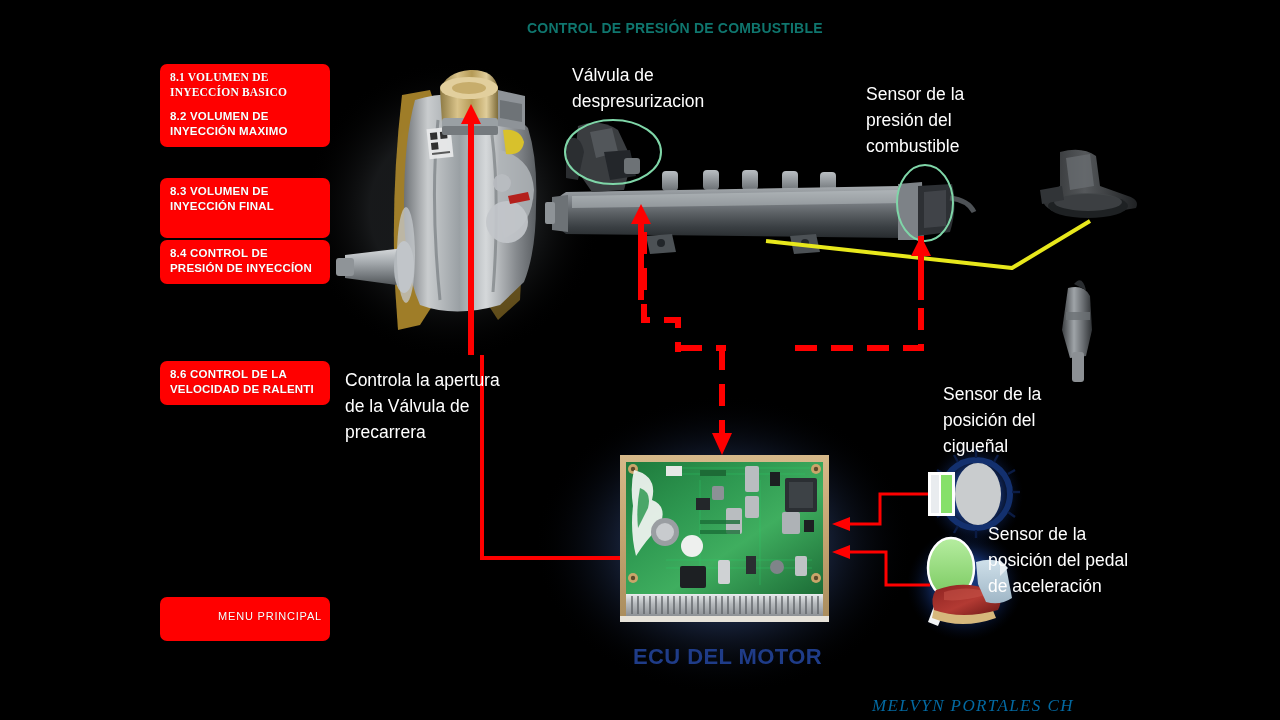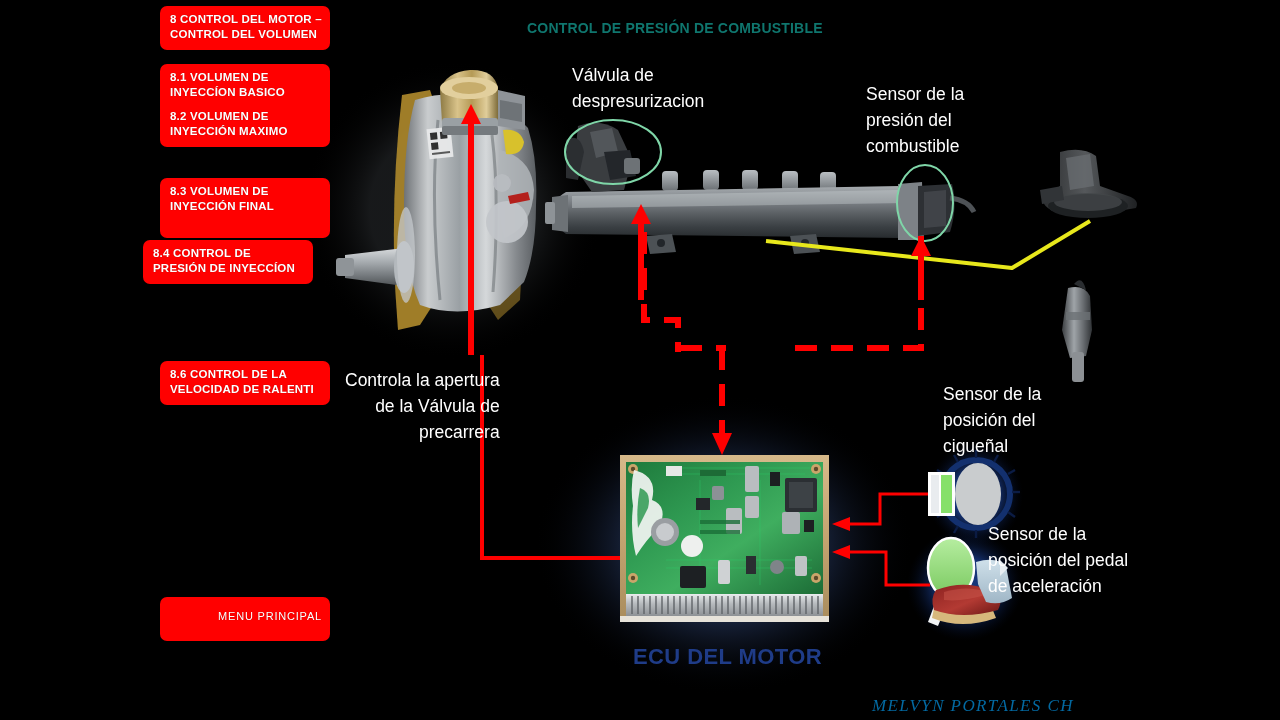--- a/index.html
+++ b/index.html
@@ -443,45 +443,43 @@
       <path d="M482 355 L482 110" stroke-width="0"></path>
 
       <path d="M928 494 L880 494 L880 524 L846 524" stroke-width="3"></path>
       <path d="M832 524 L850 517 L850 531 Z" fill="#FF0000" stroke="none"></path>
 
       <path d="M930 585 L886 585 L886 552 L846 552" stroke-width="3"></path>
       <path d="M832 552 L850 545 L850 559 Z" fill="#FF0000" stroke="none"></path>
     </g>
   </svg>
 
-  <div class="nav-btn" style="left:160px; top:6px;  height:44px;">8 CONTROL DEL MOTOR –
-CONTROL DEL VOLUMEN</div>
-  <div class="nav-btn" style="left:160px; top:64px; height:52px;">8.1 VOLUMEN DE
+  <div class="nav-btn" style="left:160px; top:64px; height:52px;font-family:Liberation Serif, serif;">8.1 VOLUMEN DE
 INYECCÍON BASICO</div>
   <div class="nav-btn" style="left:160px; top:103px; height:44px;">8.2  VOLUMEN DE
 INYECCIÓN MAXIMO</div>
   <div class="nav-btn" style="left:160px; top:178px; height:60px;">8.3 VOLUMEN DE
 INYECCIÓN FINAL</div>
-  <div class="nav-btn" style="left:143px; top:240px; height:44px;">8.4  CONTROL DE
+  <div class="nav-btn" style="left:160px; top:240px; height:44px;">8.4  CONTROL DE
 PRESIÓN DE INYECCÍON</div>
   <div class="nav-btn" style="left:160px; top:361px; height:44px;">8.6 CONTROL DE LA
 VELOCIDAD DE RALENTI</div>
 
   <div class="nav-btn center" style="left:160px; top:597px; height:44px;">MENU PRINCIPAL</div>
 
   <div class="title-main" style="left:527px; top:20px;">CONTROL DE PRESIÓN DE COMBUSTIBLE</div>
 
   <div class="caption" style="left:572px; top:62px;">Válvula de
 despresurizacion</div>
 
   <div class="caption" style="left:866px; top:81px;">Sensor de la
 presión del
 combustible</div>
 
-  <div class="caption" style="left:345px; top:367px;text-align:right;">Controla la apertura
+  <div class="caption" style="left:345px; top:367px;">Controla la apertura
 de la Válvula de
 precarrera</div>
 
   <div class="caption" style="left:943px; top:381px;">Sensor de la
 posición del
 cigueñal</div>
 
   <div class="caption" style="left:988px; top:521px;">Sensor de la
 posición del pedal
 de aceleración</div>

